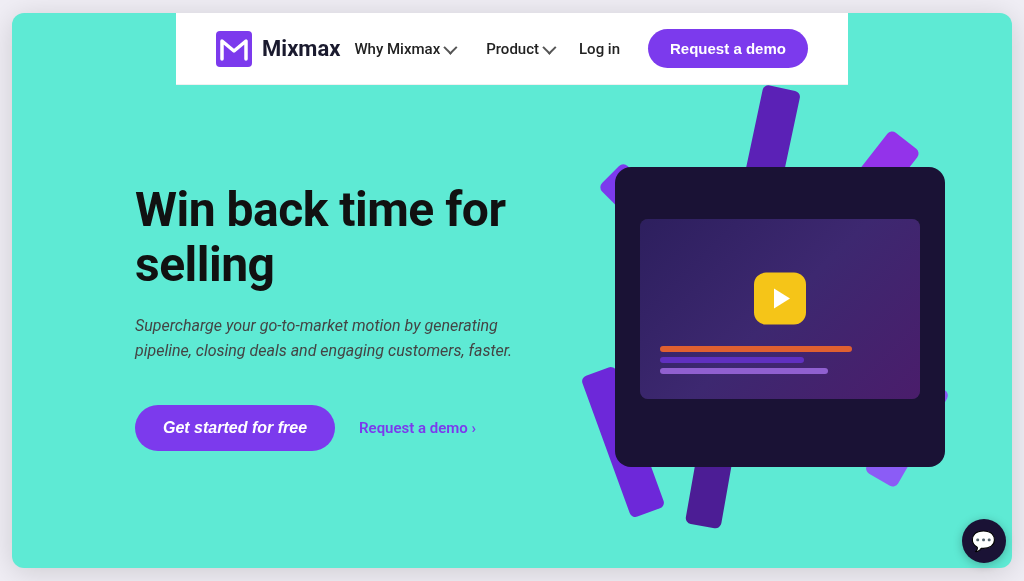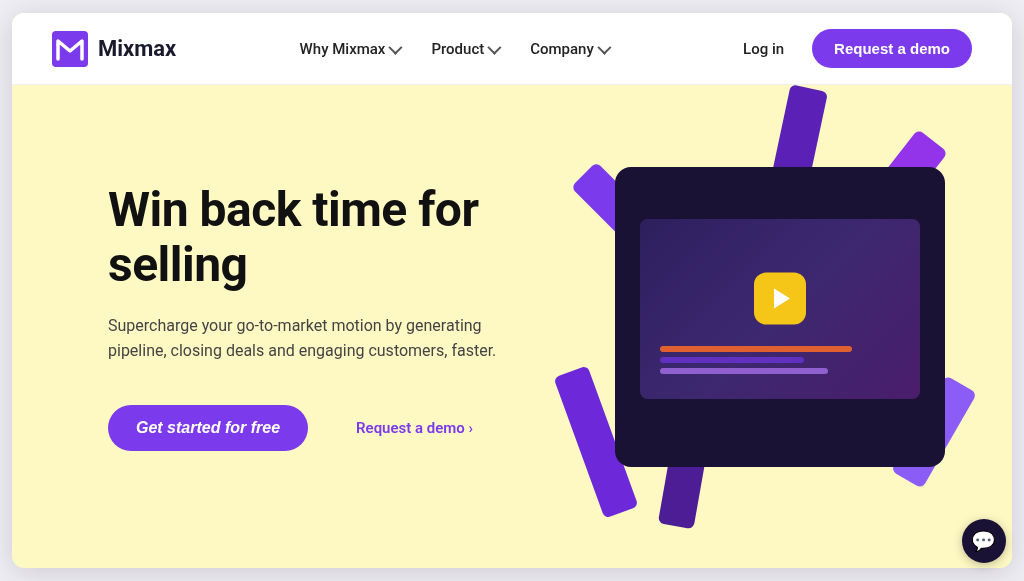--- a/index.html
+++ b/index.html
@@ -7,26 +7,27 @@
       font-family: -apple-system, BlinkMacSystemFont, 'Segoe UI', Roboto, sans-serif;
       background: #f0eef5;
       display: flex;
       justify-content: center;
       align-items: center;
       min-height: 100vh;
     }
     .browser-frame {
       width: 1000px;
       min-height: 555px;
-      background: #fef9c3;
+      background: #5eead4;
       border-radius: 12px;
       overflow: hidden;
       box-shadow: 0 4px 30px rgba(0,0,0,0.15);
       display: flex;
       flex-direction: column;
+      align-items: center;
     }
     
     .navbar {
       display: flex;
       align-items: center;
       padding: 0 40px;
       height: 72px;
       border-bottom: 1px solid #f0f0f0;
       background: #fff;
     }
@@ -115,20 +116,21 @@
       line-height: 1.15;
       margin-bottom: 20px;
       letter-spacing: -0.5px;
     }
     .hero-subtitle {
       font-size: 16px;
       color: #444;
       line-height: 1.6;
       margin-bottom: 41px;
       max-width: 400px;
+      font-style: italic;
     }
     .hero-cta {
       display: flex;
       align-items: center;
       gap: 24px;
     }
     .cta-primary {
       background: #7c3aed;
       color: #fff;
       border: none;
@@ -140,21 +142,20 @@
       font-style: italic;
     }
     .cta-secondary {
       font-size: 15px;
       color: #7c3aed;
       font-weight: 600;
       cursor: pointer;
       display: flex;
       align-items: center;
       gap: 4px;
-      margin-left: 24px;
     }
     
     .hero-right {
       flex: 1;
       display: flex;
       justify-content: center;
       align-items: center;
       position: relative;
       min-height: 440px;
     }
@@ -330,24 +331,20 @@
       <span class="logo-text">Mixmax</span>
     </div>
 
     <div class="nav-links">
       <div class="nav-item">
         <span>Why Mixmax</span>
         <span class="chevron"></span>
       </div>
       <div class="nav-item">
         <span>Product</span>
-        <span class="chevron"></span>
-      </div>
-      <div class="nav-item">
-        <span>Company</span>
         <span class="chevron"></span>
       </div>
     </div>
 
     <div class="nav-actions">
       <span class="login-btn">Log in</span>
       <button class="demo-btn">Request a demo</button>
     </div>
   </nav>
 

